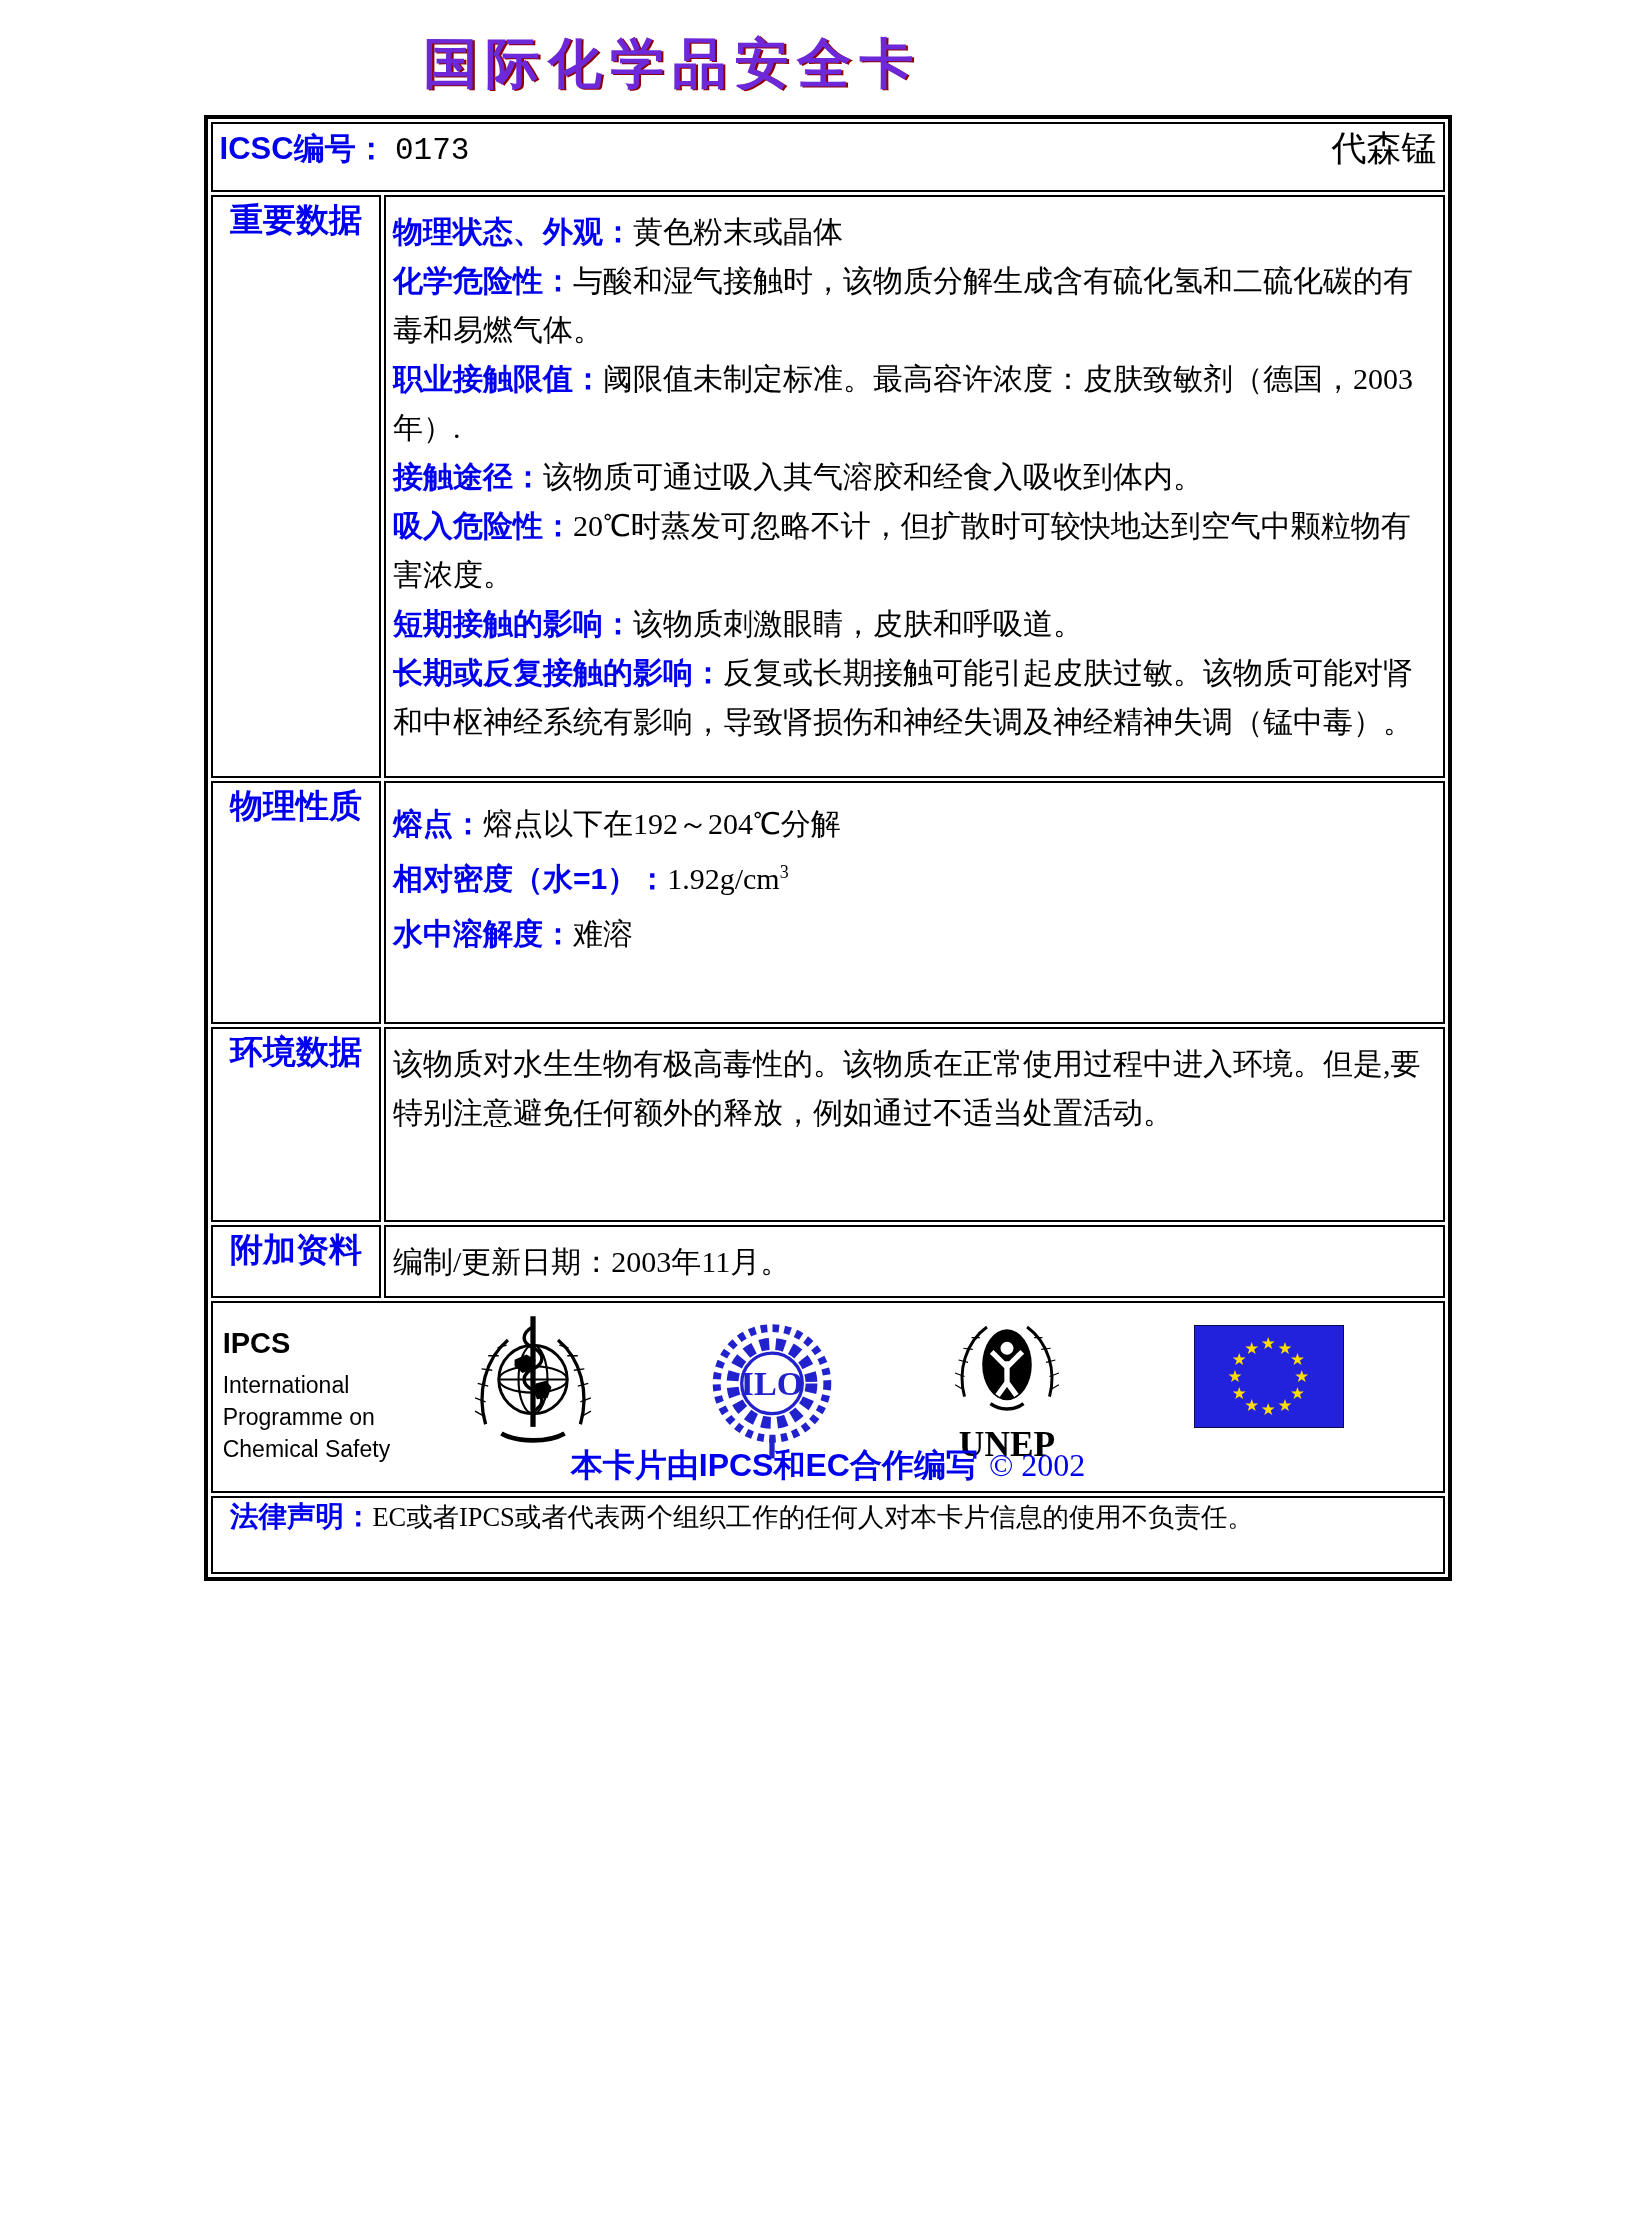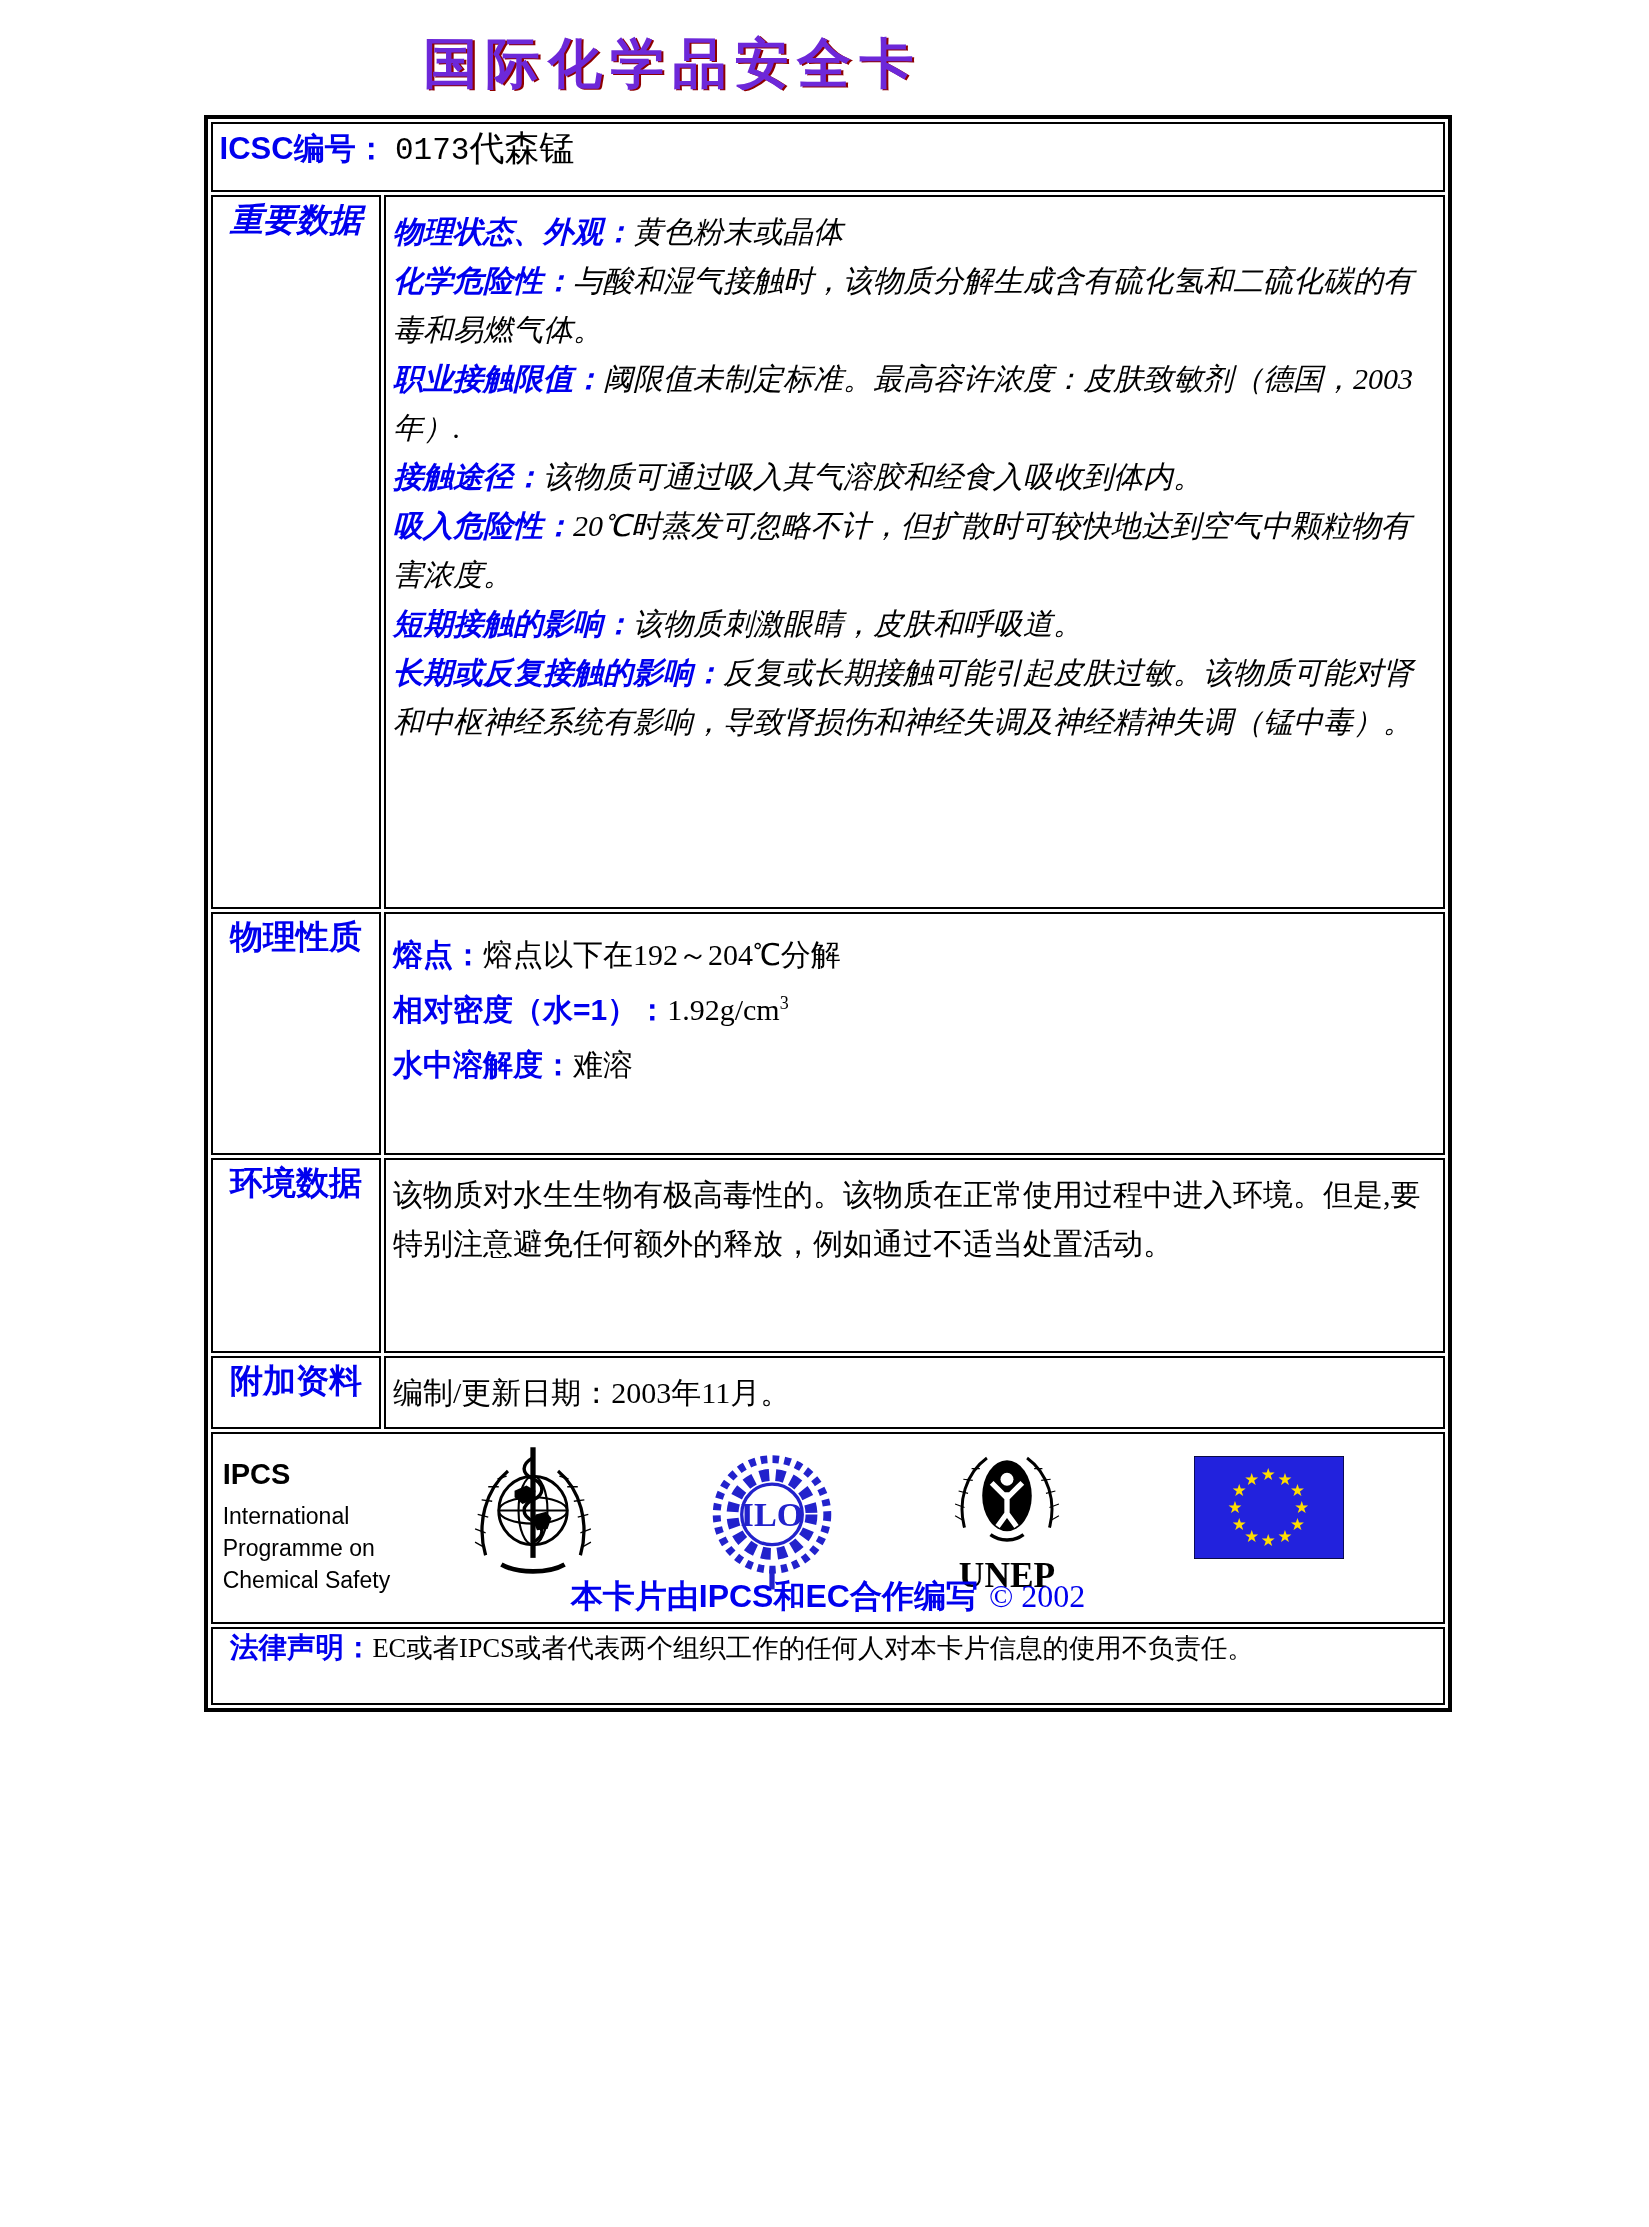--- a/index.html
+++ b/index.html
@@ -6,34 +6,34 @@
   body{width:1649px;height:2227px;position:relative;font-family:"Liberation Serif",serif;color:#000;}
   .title{position:absolute;left:0;top:28px;width:1345px;text-align:center;margin:0;
          font-size:54px;font-weight:bold;color:#6d28d9;letter-spacing:8.3px;
          font-family:"Liberation Serif",serif;text-shadow:2.1px 1.4px 0 #8f0000;}
   table.card{position:absolute;left:204px;top:115px;width:1248px;background:#fff;
              border:4.9px solid #000;border-collapse:separate;border-spacing:3.5px;table-layout:fixed;}
   table.card td{border:2.8px solid #000;box-sizing:border-box;vertical-align:top;background:#fff;}
   .col-label{width:170px;}
   
   td.hdr{height:70px;vertical-align:middle;}
-  .hdr-flex{display:flex;justify-content:flex-start;align-items:center;padding:0 5.6px;}
+  .hdr-flex{display:flex;justify-content:space-between;align-items:center;padding:0 5.6px;}
   .blue-label{color:#0000ee;font-family:"Liberation Sans",sans-serif;font-weight:bold;}
   .icsc-wrap{font-size:31px;}
   .icsc-num{font-family:"Liberation Mono",monospace;font-size:31px;margin-left:8.3px;}
   .chem-name{font-size:35px;}
   
   td.side{vertical-align:middle;text-align:center;color:#0000ee;
           font-family:"Liberation Sans",sans-serif;font-weight:bold;font-size:33px;}
   
   td.content{padding:10px 7px;font-size:30px;line-height:49px;}
   td.content p{margin:0;}
   .plabel{color:#0000ee;font-family:"Liberation Sans",sans-serif;font-weight:bold;}
   sup{font-size:60%;}
-  td.h-important{height:714px;font-style:italic;}
+  td.h-important{height:583px;}
   td.h-physical{height:243px;}
   td.h-environment{height:195px;}
   td.h-notes{height:271px;line-height:39px;}
   td.h-additional{height:50px;vertical-align:middle;}
   
   td.logos{height:192px;position:relative;padding:0;}
   .ipcs-block{position:absolute;left:9.7px;top:23.6px;font-family:"Liberation Sans",sans-serif;}
   .ipcs-acronym{font-size:29px;font-weight:bold;margin-bottom:9.7px;}
   .ipcs-line{font-size:23px;line-height:32px;}
   .logo{position:absolute;}

